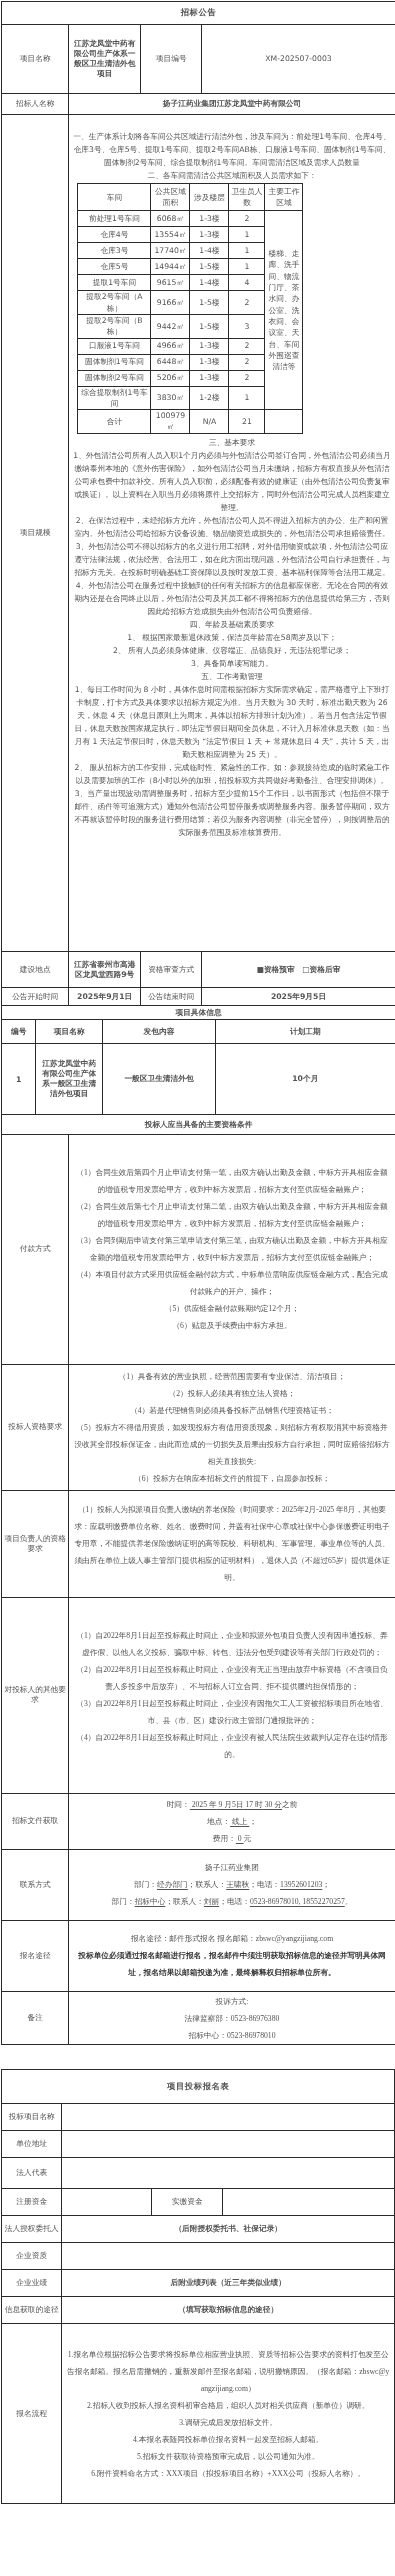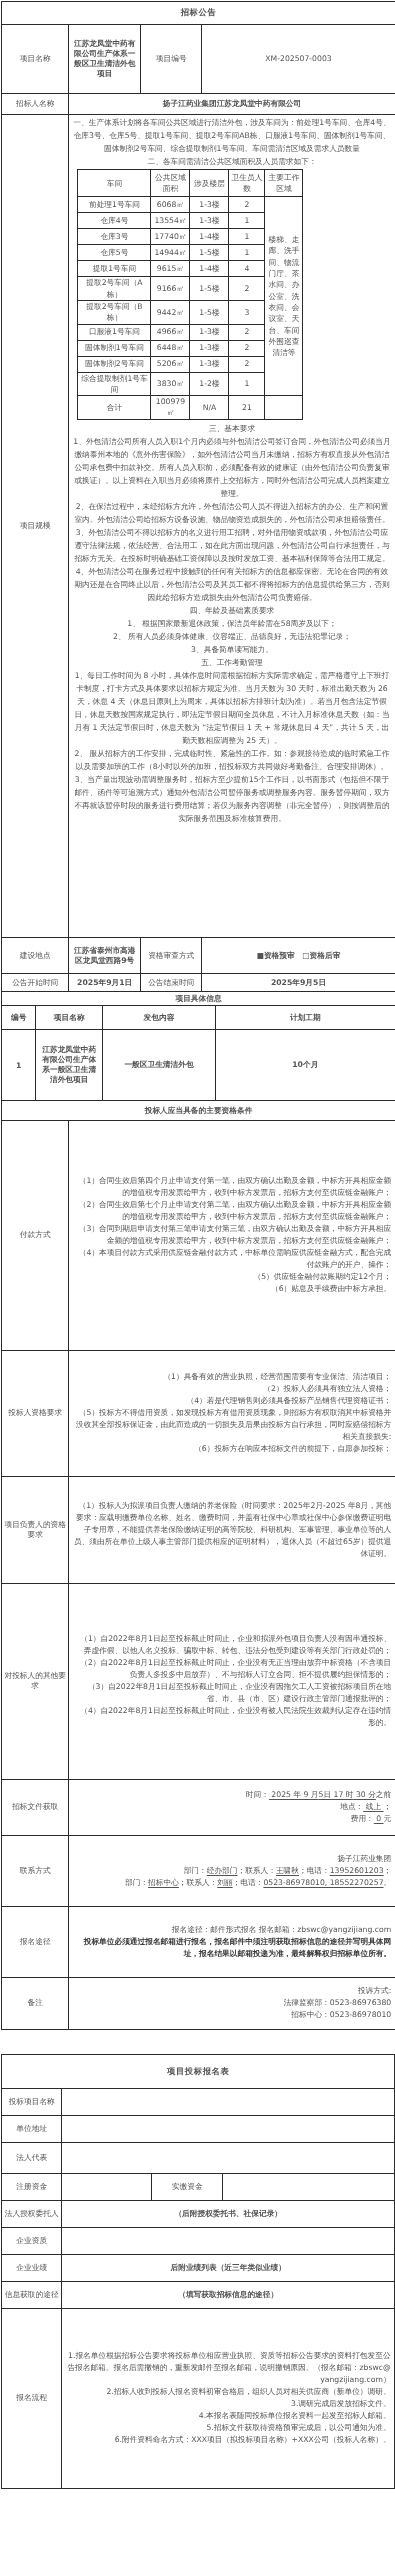--- a/index.html
+++ b/index.html
@@ -6,24 +6,24 @@
   .page{width:396px;background:#ffffff;padding:1.2px 0 12px 0;
         font-family:"DejaVu Sans","Liberation Sans",sans-serif;color:#535353;}
   table{border-collapse:collapse;table-layout:fixed;width:393px;margin:0 1.2px;
         border:1.2px solid #1f1f1f;}
   td,th{border:0.6px solid #2a2a2a;font-size:7.7px;font-weight:normal;color:#535353;
         padding:0.6px 3.6px;vertical-align:middle;word-break:break-all;}
   .lbl{text-align:center;padding:0.6px 1.2px;}
   .ctr{text-align:center;font-weight:bold;}
   .lft{text-align:center;}
   .big{font-size:8.3px;letter-spacing:0.6px;}
-  .p{line-height:12px;text-align:right;}
+  .p{line-height:17px;text-align:center;font-family:Liberation Serif, serif;}
   .bold{font-weight:bold;color:#3a3a3a;}
   .ul{text-decoration:underline;text-underline-offset:1.8px;}
-  .scale-wrap{height:821px;overflow:hidden;padding-top:0;}
+  .scale-wrap{height:821px;overflow:hidden;padding-top:14px;}
   .s-p,.s-h{line-height:13px;text-align:center;}
   .wtab{width:223px;margin:1.8px 0 1.8px 4.7px;border:0.6px solid #2a2a2a;}
   .wtab td,.wtab th{padding:0 1.2px;text-align:center;line-height:11.3px;}
   .wtab .hcell{height:26px;}
   .wtab .dcell{height:15px;}
   .area-cell{vertical-align:middle;line-height:12.4px;}
   .t2{margin-top:24px;}
 </style>
 </head>
 <body>

